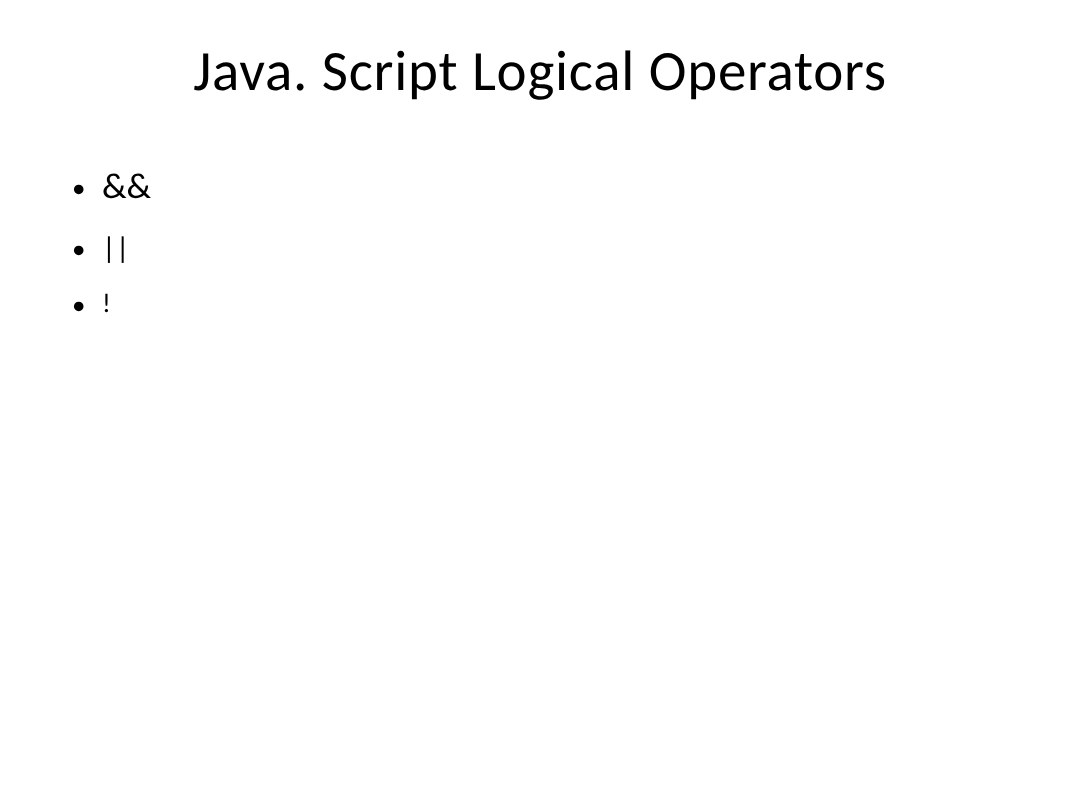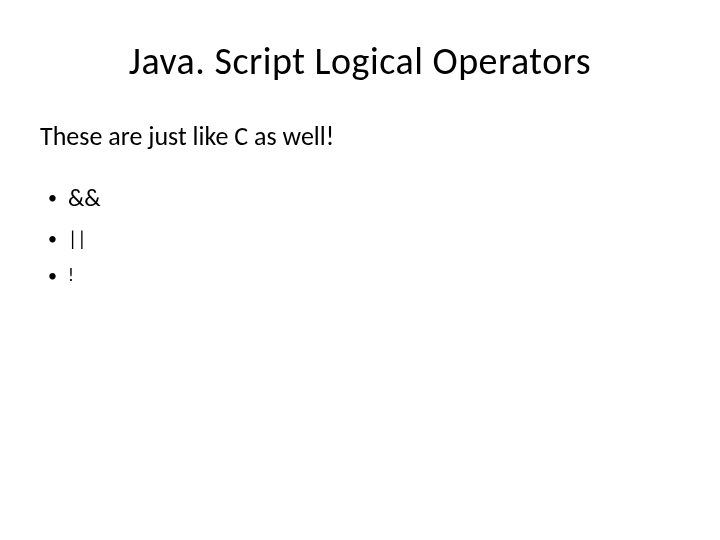--- a/index.html
+++ b/index.html
@@ -6,21 +6,21 @@
     html, body {
       width: 720px;
       height: 540px;
       background: #ffffff;
       font-family: Calibri, "Segoe UI", Arial, sans-serif;
       color: #000;
     }
     .slide {
       width: 720px;
       height: 540px;
-      padding: 30px 40px;
+      padding: 17px 40px;
       position: relative;
     }
     .title {
       font-size: 38px;
       font-weight: 400;
       text-align: center;
       margin-top: 8px;
       margin-bottom: 36px;
       letter-spacing: 0.5px;
     }
@@ -51,21 +51,20 @@
     }
     .bullets li.smaller {
       font-size: 18px;
     }
   </style>
 </head>
 <body>
 
 <div class="slide">
   <h1 class="title">Java. Script Logical Operators</h1>
-  <p class="subtitle">These are just like C as well!</p>
   <ul class="bullets">
     <li>
       <span class="dot">•</span>
       <span>&amp;&amp;</span>
     </li>
     <li class="small">
       <span class="dot">•</span>
       <span>||</span>
     </li>
     <li class="smaller">

